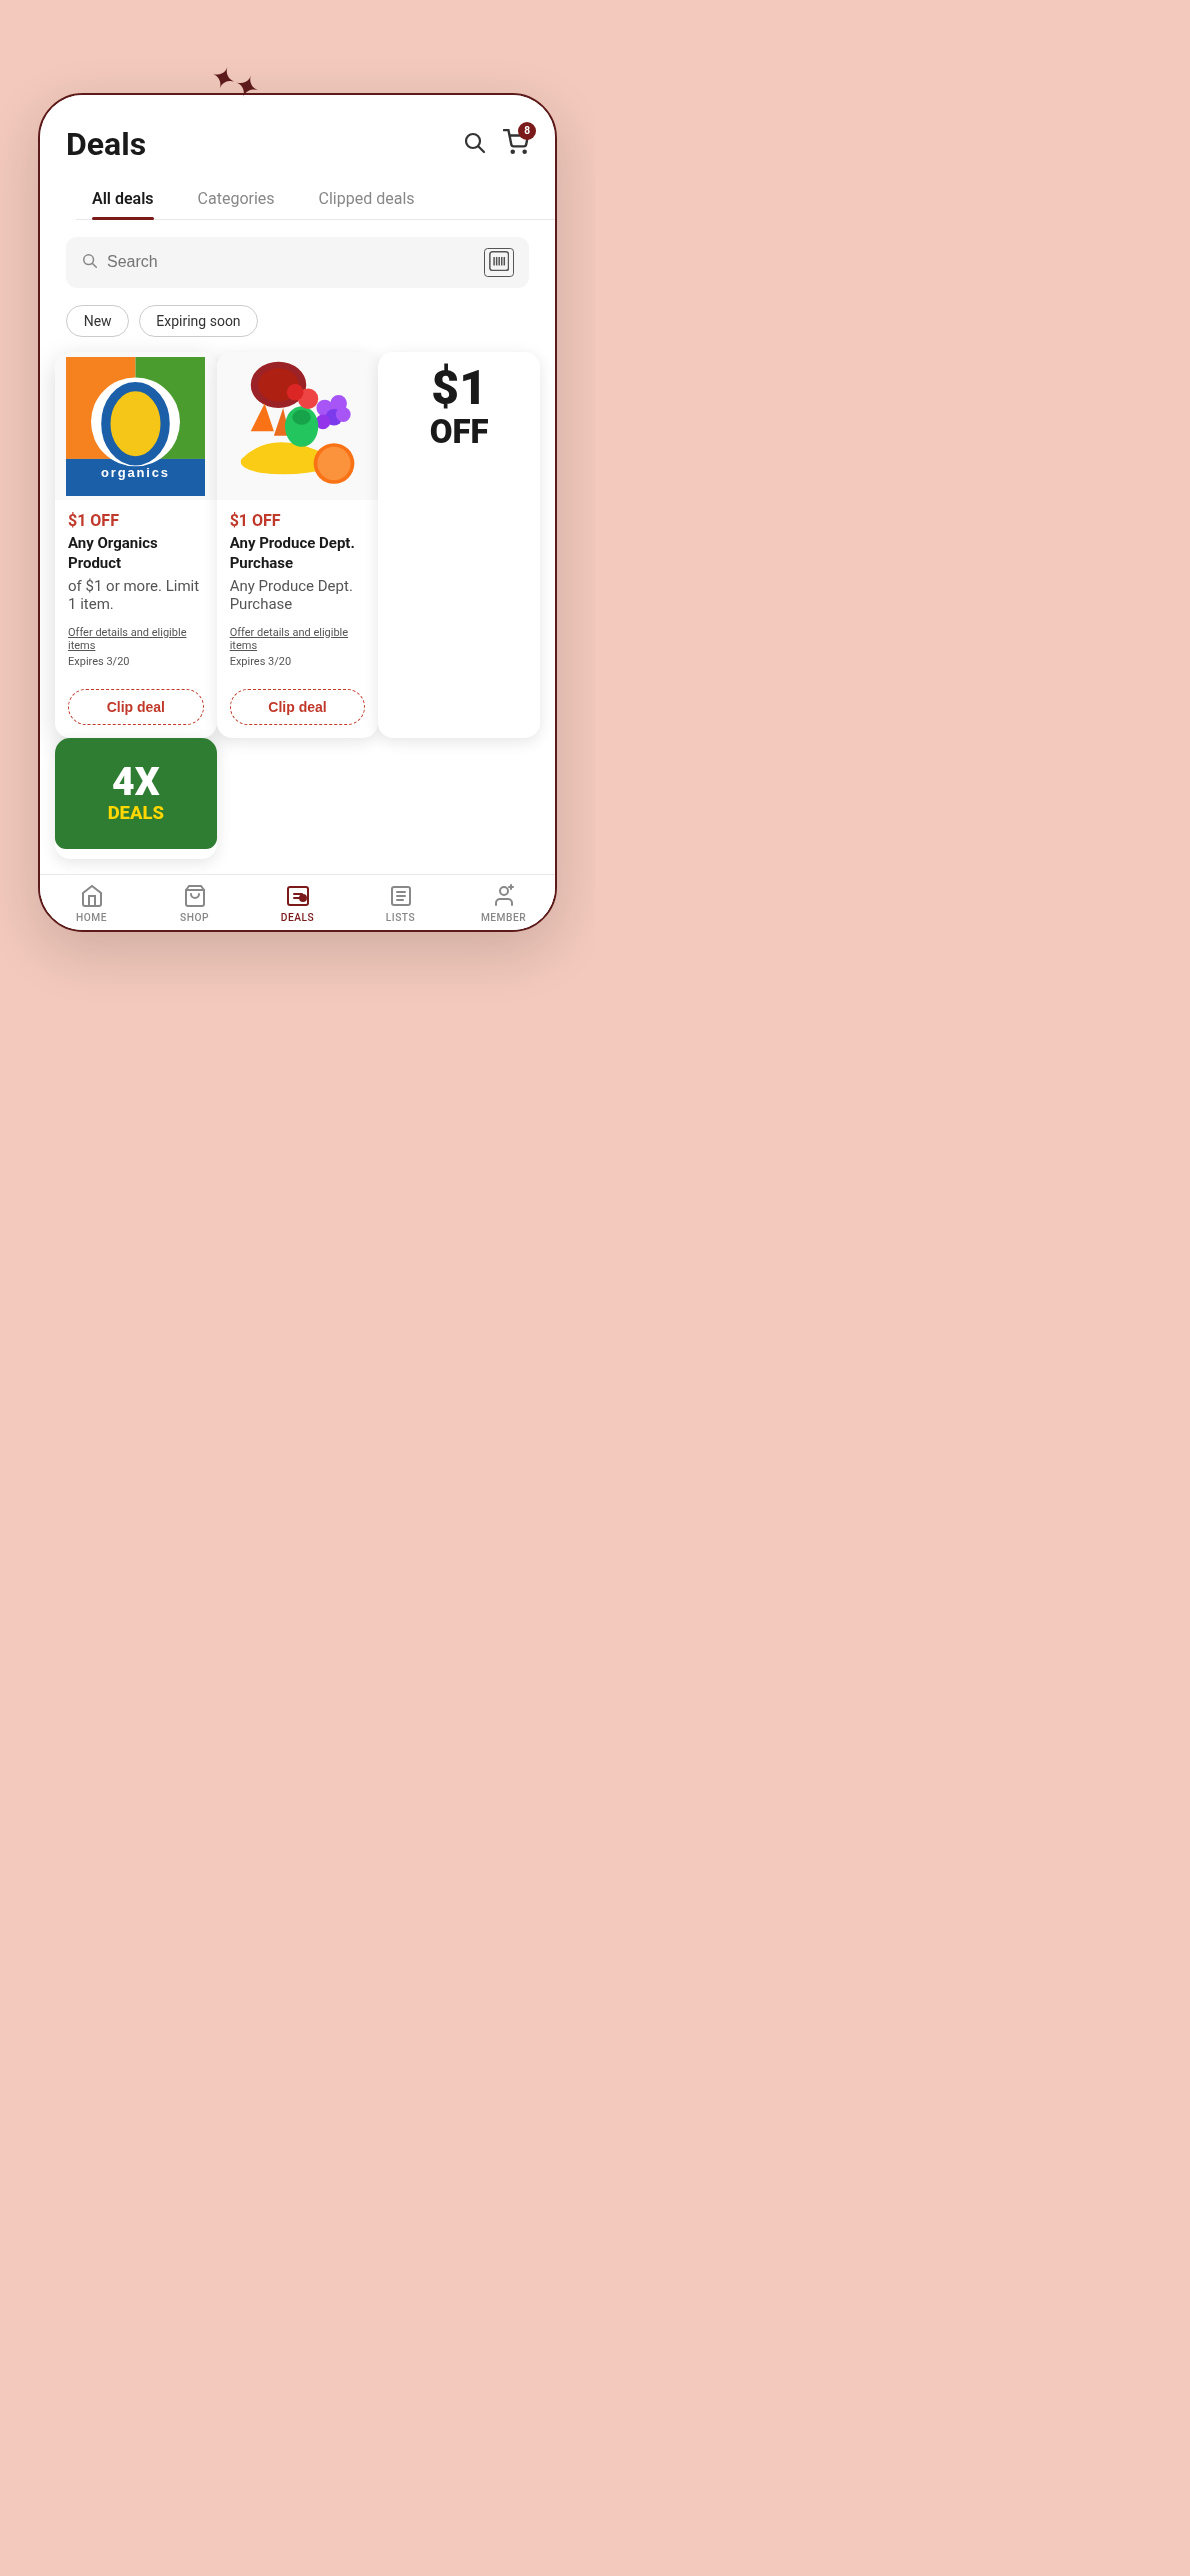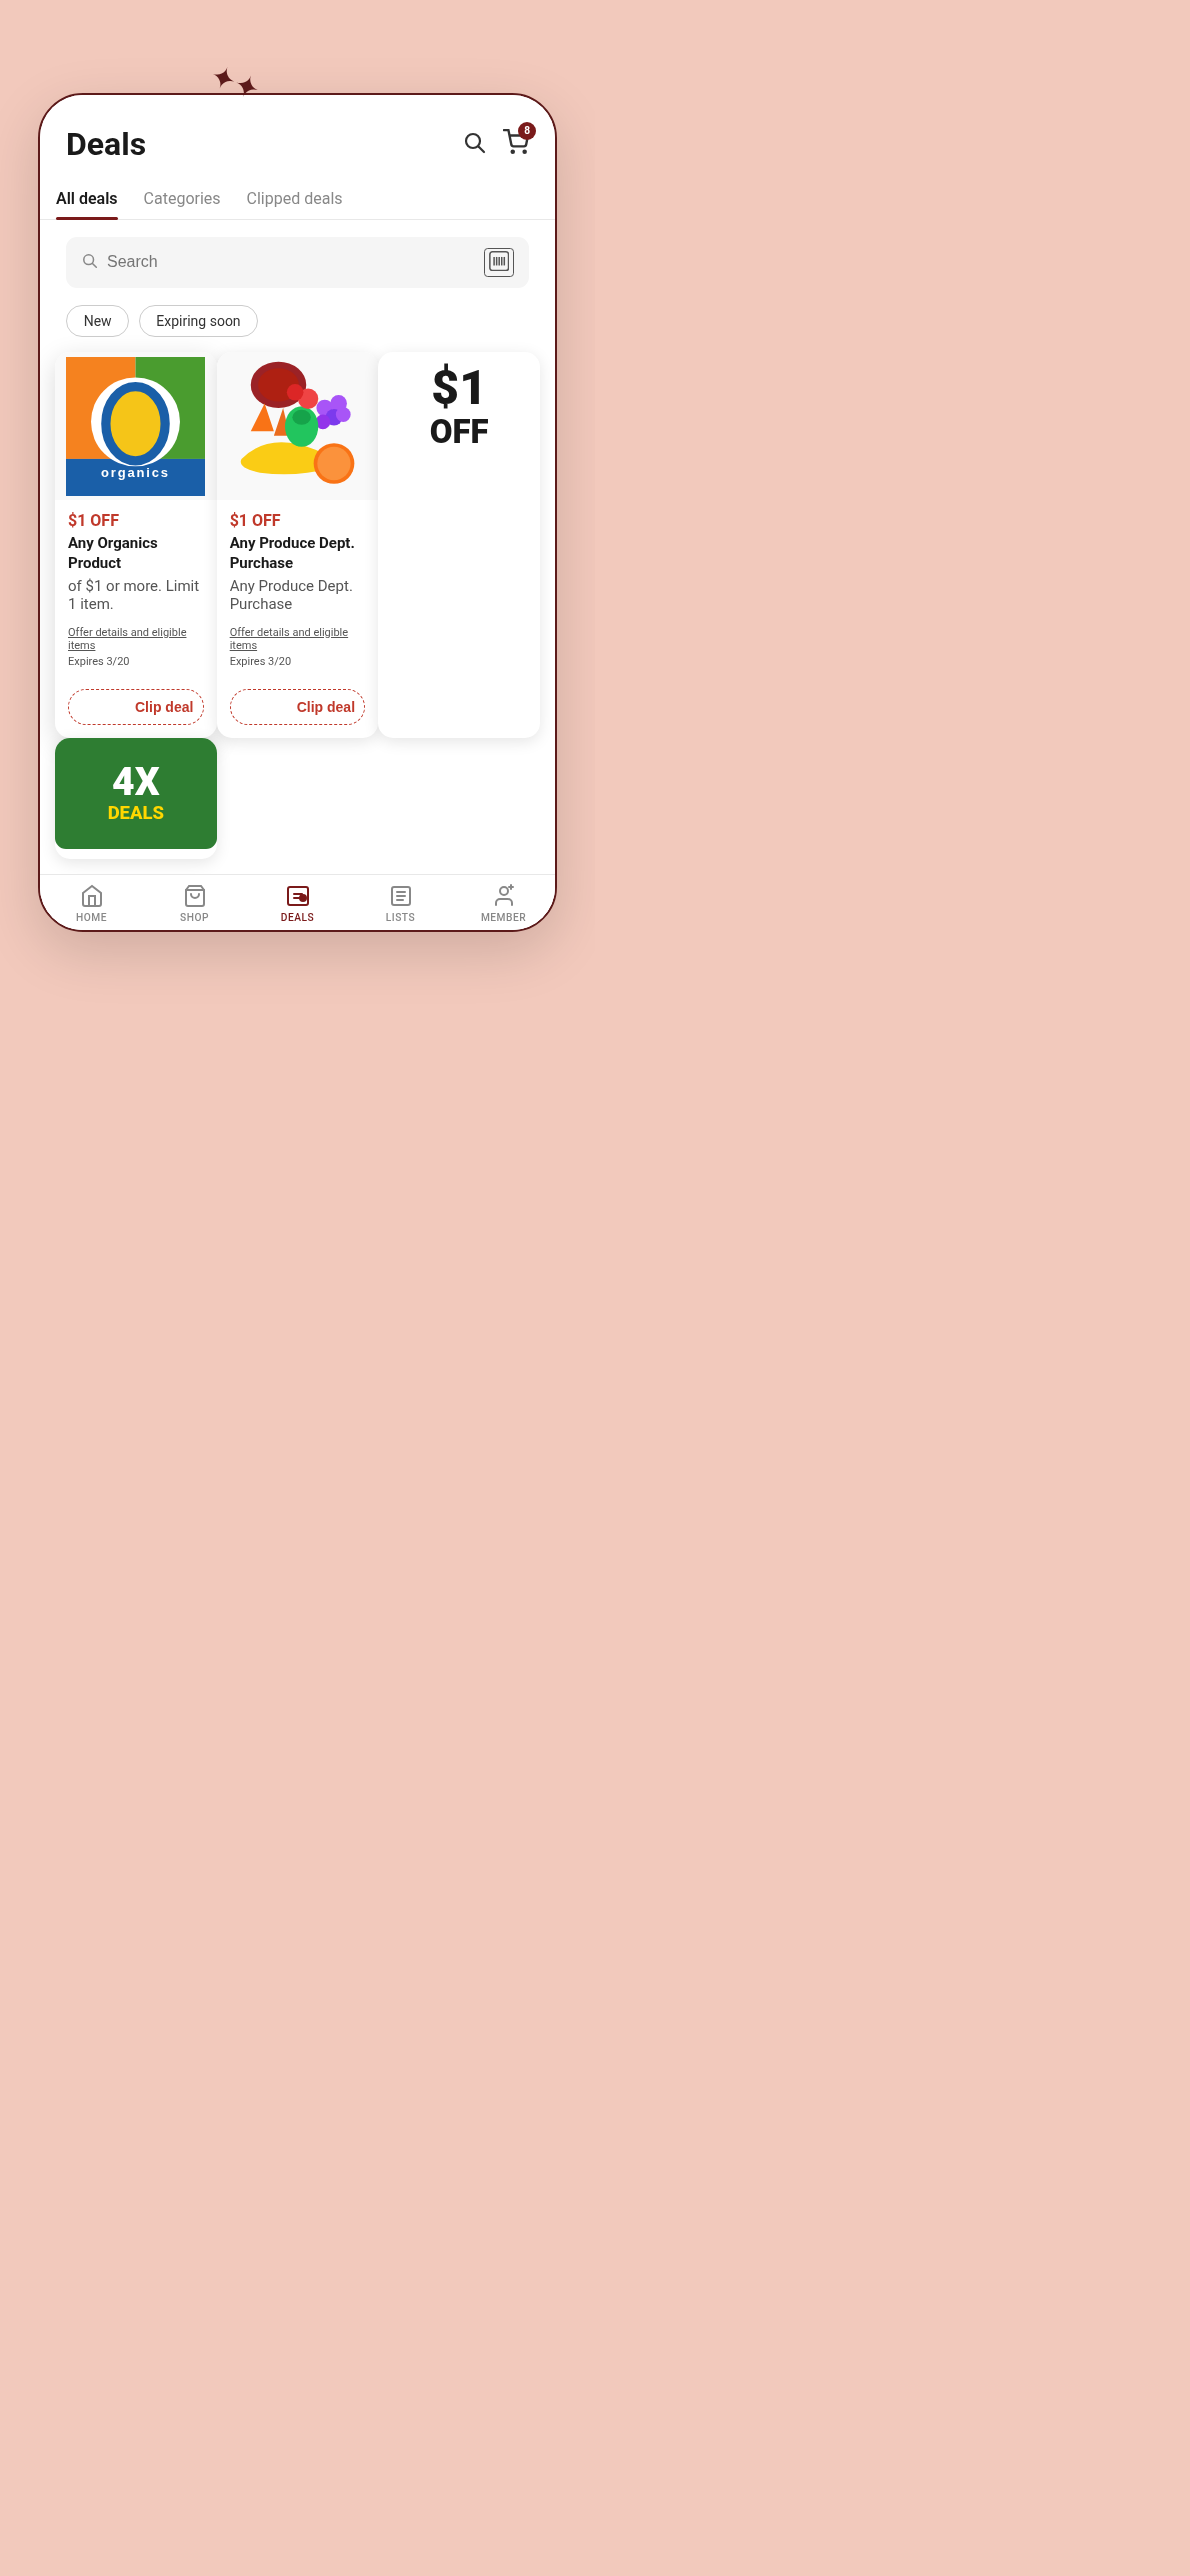--- a/index.html
+++ b/index.html
@@ -94,21 +94,22 @@
       align-items: center;
       justify-content: center;
       font-weight: 700;
     }
 
     
     .tabs {
       display: flex;
       padding: 0 16px;
       border-bottom: 0.9px solid #e8e8e8;
-      gap: 26px;
+      gap: 44px;
+      margin-left: 36px;
     }
     .tab {
       padding: 11px 0;
       font-size: 16px;
       color: #888;
       cursor: pointer;
       position: relative;
       white-space: nowrap;
     }
     .tab.active {
@@ -244,21 +245,21 @@
     }
     .clip-btn {
       border: 1.9px dashed #c0392b;
       background: transparent;
       color: #c0392b;
       border-radius: 22px;
       padding: 9.3px;
       font-size: 14px;
       font-weight: 600;
       cursor: pointer;
-      text-align: right;
+      text-align: center;
       margin-top: auto;
     }
 
     
     .deal-card-partial {
       background: #fff;
       border-radius: 15px;
       box-shadow: 0 3.7px 15px rgba(0,0,0,0.1);
       overflow: hidden;
       display: flex;

